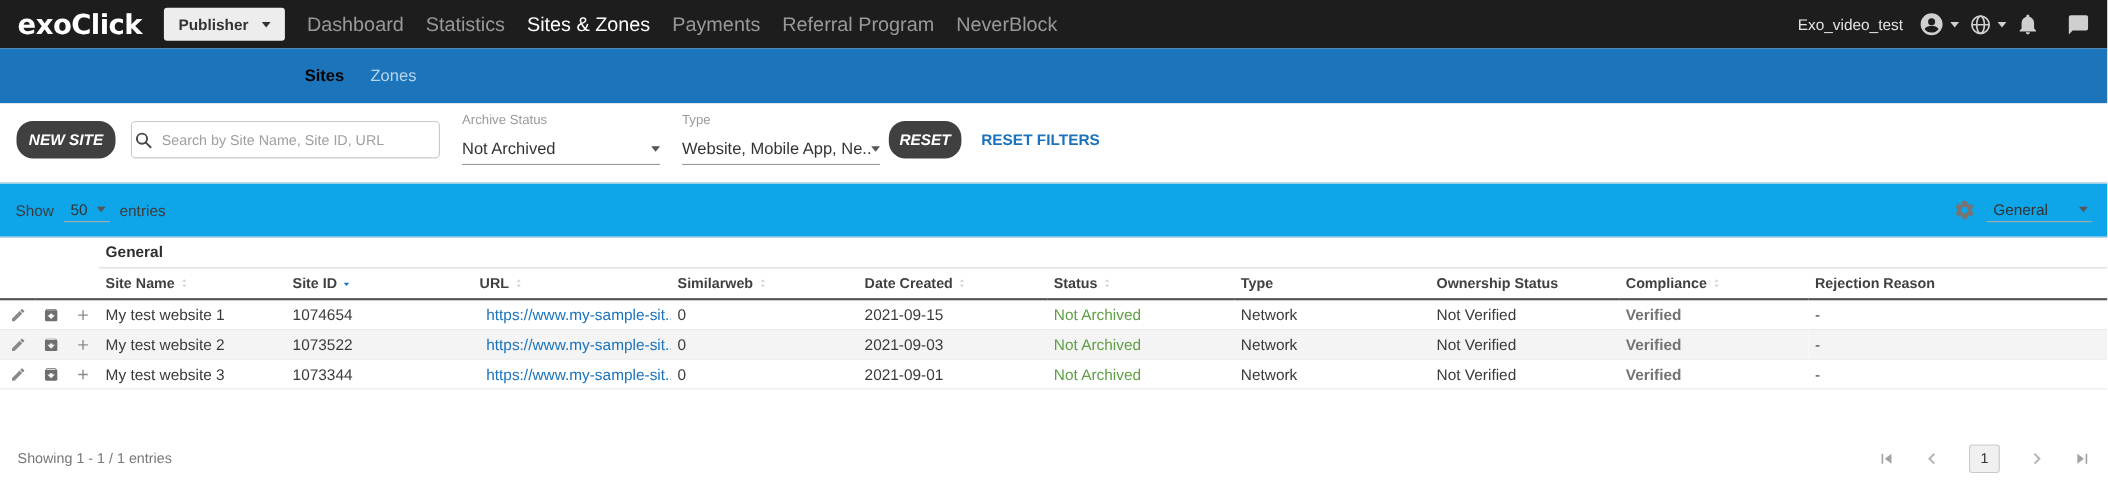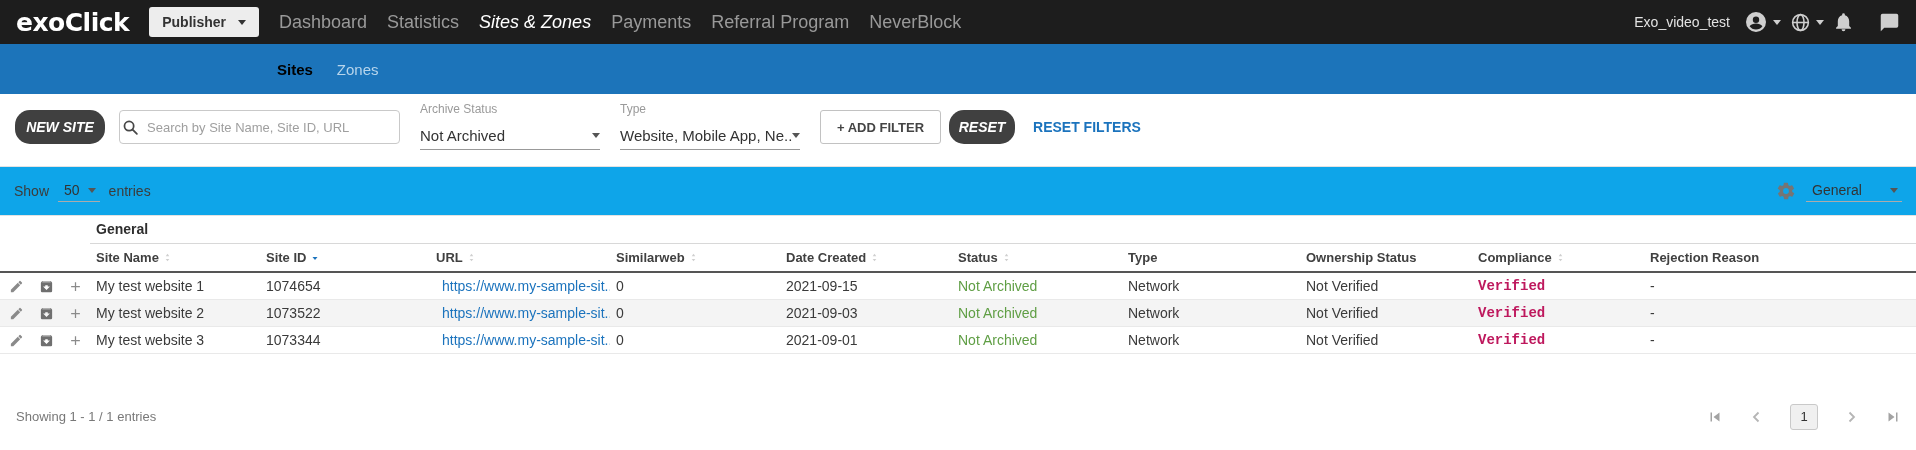--- a/index.html
+++ b/index.html
@@ -7,21 +7,21 @@
   body { font-family:"Liberation Sans", sans-serif; }
   .app { width:1916px; height:450px; background:#fff; overflow:hidden; position:relative; }
 
   
   .topbar { height:44px; background:#1d1d1d; display:flex; align-items:center; padding:0 16px; }
   .logo { font-family:"DejaVu Sans", sans-serif; font-size:25px; font-weight:bold; color:#fff; letter-spacing:-0.5px; margin-right:20px; }
   .publisher-btn { background:#ededed; border:none; border-radius:3px; height:30px; padding:0 13px; display:flex; align-items:center; gap:12px; font-family:inherit; font-size:14px; font-weight:bold; color:#333; cursor:pointer; }
   .caret { width:0; height:0; border-left:4px solid transparent; border-right:4px solid transparent; border-top:5px solid currentColor; display:inline-block; }
   .topnav { display:flex; align-items:center; margin-left:10px; }
   .topnav-item { color:#999; font-size:18px; padding:0 10px; cursor:pointer; white-space:nowrap; }
-  .topnav-item.active { color:#fff;font-style:italic; }
+  .topnav-item.active { color:#fff; }
   .topbar-right { margin-left:auto; display:flex; align-items:center; gap:9px; color:#cfcfcf; }
   .username { color:#e3e3e3; font-size:14px; margin-right:5px; }
   .icon-btn { display:flex; align-items:center; gap:5px; cursor:pointer; }
   .chat-btn { margin-left:16px; }
 
   
   .subnav { height:50px; background:#1c74ba; display:flex; align-items:center; padding-left:265px; }
   .subtab { color:#b7d5ec; font-size:15px; padding:0 12px; cursor:pointer; }
   .subtab.active { color:#000000; font-weight:bold; }
 
@@ -51,21 +51,21 @@
   
   table { border-collapse:collapse; table-layout:fixed; width:1916px; }
   .group-cell { height:26px; font-size:14px; font-weight:bold; color:#2e2e2e; padding:0 6px; border-bottom:1px solid #d8d8d8; }
   th { height:29px; font-size:13px; font-weight:bold; color:#404040; text-align:left; padding:0 6px; border-bottom:2px solid #555; white-space:nowrap; cursor:pointer; }
   td { height:27px; font-size:14px; color:#3a3a3a; padding:0 6px; white-space:nowrap; overflow:hidden; }
   tbody td { border-bottom:1px solid #e9e9e9; }
   tbody tr:nth-child(even) { background:#f4f4f4; }
   .action-cell { text-align:center; padding:0 2px; cursor:pointer; }
   .action-cell svg { vertical-align:middle; }
   .status-cell { color:#5f9e44; }
-  .compliance-cell { color:#be185d; font-weight:bold;font-family:Liberation Mono, monospace; }
+  .compliance-cell { color:#737373; font-weight:bold; }
   .url-wrap { display:flex; align-items:center; gap:6px; }
   .url-wrap a { color:#1b73bd; text-decoration:none; }
   .sort-icon { margin-left:3px; vertical-align:-1px; }
 
   
   .table-footer { display:flex; align-items:center; margin-top:48px; padding:0 14px 0 16px; height:30px; }
   .summary { font-size:13px; color:#787878; }
   .pagination { margin-left:auto; display:flex; align-items:center; gap:24px; }
   .page-btn { background:none; border:none; cursor:pointer; display:flex; align-items:center; padding:0; }
   .page-current { width:28px; height:26px; border:1px solid #c9c9c9; border-radius:3px; background:#f0f0f0; display:flex; align-items:center; justify-content:center; font-size:13px; color:#333; cursor:pointer; }
@@ -139,21 +139,20 @@
         <span class="caret"></span>
       </div>
     </div>
     <div class="select-group">
       <div class="select-label">Type</div>
       <div class="mselect">
         <span class="val">Website, Mobile App, Ne...</span>
         <span class="caret"></span>
       </div>
     </div>
-    <button class="add-filter">+ ADD FILTER</button>
     <button class="btn-primary apply">RESET</button>
     <button class="reset">RESET FILTERS</button>
   </div>
 
   <div class="list-controls">
     <span class="ctl-label">Show</span>
     <span class="inline-select">
       <span>50</span>
       <span class="caret"></span>
     </span>

